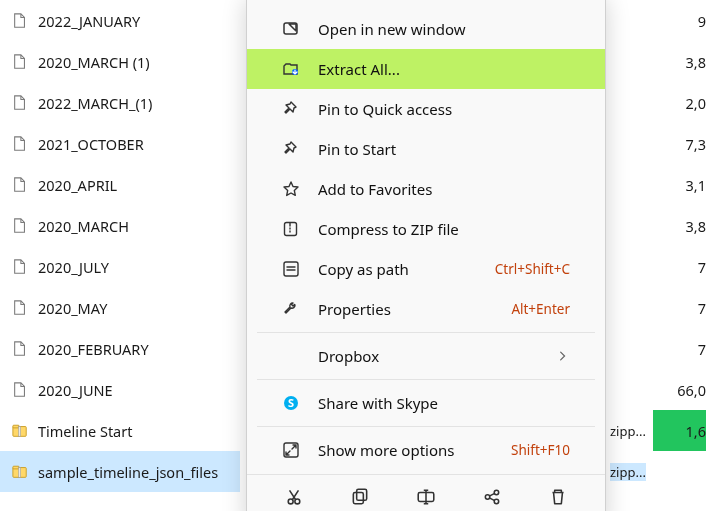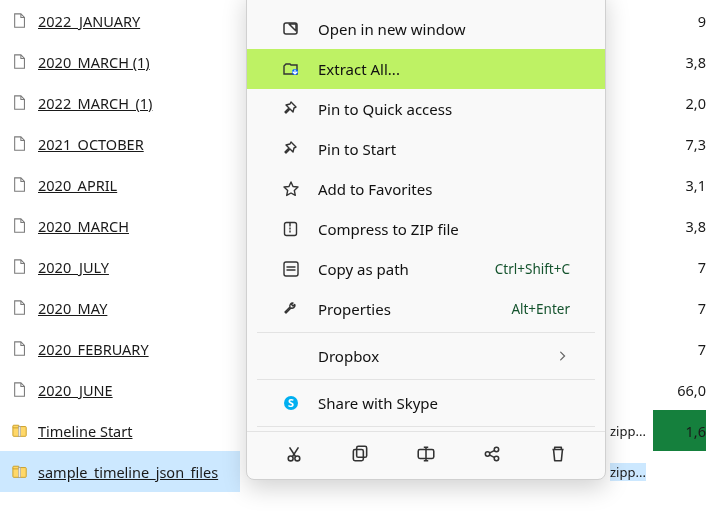--- a/index.html
+++ b/index.html
@@ -2,29 +2,29 @@
 <html><head>
 <meta charset="utf-8">
 <style>
   * { margin: 0; padding: 0; box-sizing: border-box; font-family: "Segoe UI", system-ui, sans-serif; }
   body { background: #fff; font-size: 14px; color: #1a1a1a; width: 708px; height: 511px; overflow: hidden; position: relative; }
 
   .canvas { position: relative; width: 100%; height: 100%; }
 
   
   .file-list { position: absolute; left: 0; top: 0; width: 240px; }
-  .file-row { display: flex; align-items: center; height: 41px; padding-left: 12px; gap: 10px; cursor: default; text-decoration: underline; }
+  .file-row { display: flex; align-items: center; height: 41px; padding-left: 12px; gap: 10px; cursor: default; }
   .file-row.selected { background: #cce8ff; }
   .file-icon { width: 16px; height: 16px; flex-shrink: 0; display:flex; align-items:center; justify-content:center; }
   .file-label { white-space: nowrap; font-size: 14.5px; }
 
   
   .size-col { position: absolute; right: 0; top: 0; width: 55px; text-align: right; padding-right: 2px; }
   .size-row { height: 41px; display:flex; align-items:center; justify-content:flex-end; font-size:14.5px; }
-  .size-row.sel { background:#15803d; }
+  .size-row.sel { background:#22c55e; }
   .type-frag { position:absolute; font-size:13px; }
 
   
   .ctx-menu {
     position: absolute;
     left: 246px; top: -10px;
     width: 360px;
     background: #f9f9f9;
     border: 1px solid #d0d0d0;
     border-radius: 8px;
@@ -36,21 +36,21 @@
     display: flex; align-items: center;
     height: 40px;
     padding: 0 35px;
     gap: 18px;
     font-size: 15px;
     color:#111;
   }
   .ctx-item.hover { background: #bef264; }
   .ctx-icon { width: 18px; height: 18px; flex-shrink:0; display:flex;align-items:center;justify-content:center; color:#333; }
   .ctx-label { flex: 1; }
-  .ctx-accel { color:#14532d; font-size:13.5px; }
+  .ctx-accel { color:#c2410c; font-size:13.5px; }
   .ctx-chevron { color:#666; }
   .ctx-sep { height:1px; background:#e3e3e3; margin: 3px 10px; }
 
   .icon-row {
     display:flex; align-items:center; justify-content:space-around;
     height: 44px; padding: 0 14px; border-top:1px solid #e3e3e3; margin-top:4px;
   }
   .icon-row .ibtn { width:26px; height:26px; display:flex;align-items:center;justify-content:center; color:#333; }
 
   svg { display:block; }
@@ -261,20 +261,29 @@
         <div class="ctx-sep"></div>
         <div class="ctx-item">
           <span class="ctx-icon">
             <svg width="18" height="18" viewBox="0 0 18 18">
               <use href="#i-skype"></use>
             </svg>
           </span>
           <span class="ctx-label">Share with Skype</span>
         </div>
         <div class="ctx-sep"></div>
+        <div class="ctx-item">
+          <span class="ctx-icon">
+            <svg width="18" height="18" viewBox="0 0 18 18">
+              <use href="#i-expand"></use>
+            </svg>
+          </span>
+          <span class="ctx-label">Show more options</span>
+          <span class="ctx-accel">Shift+F10</span>
+        </div>
       </div>
     <div class="icon-row">
         <div class="ibtn">
           <svg width="20" height="20" viewBox="0 0 18 18">
             <use href="#i-cut"></use>
           </svg>
         </div>
         <div class="ibtn">
           <svg width="20" height="20" viewBox="0 0 18 18">
             <use href="#i-copy"></use>

